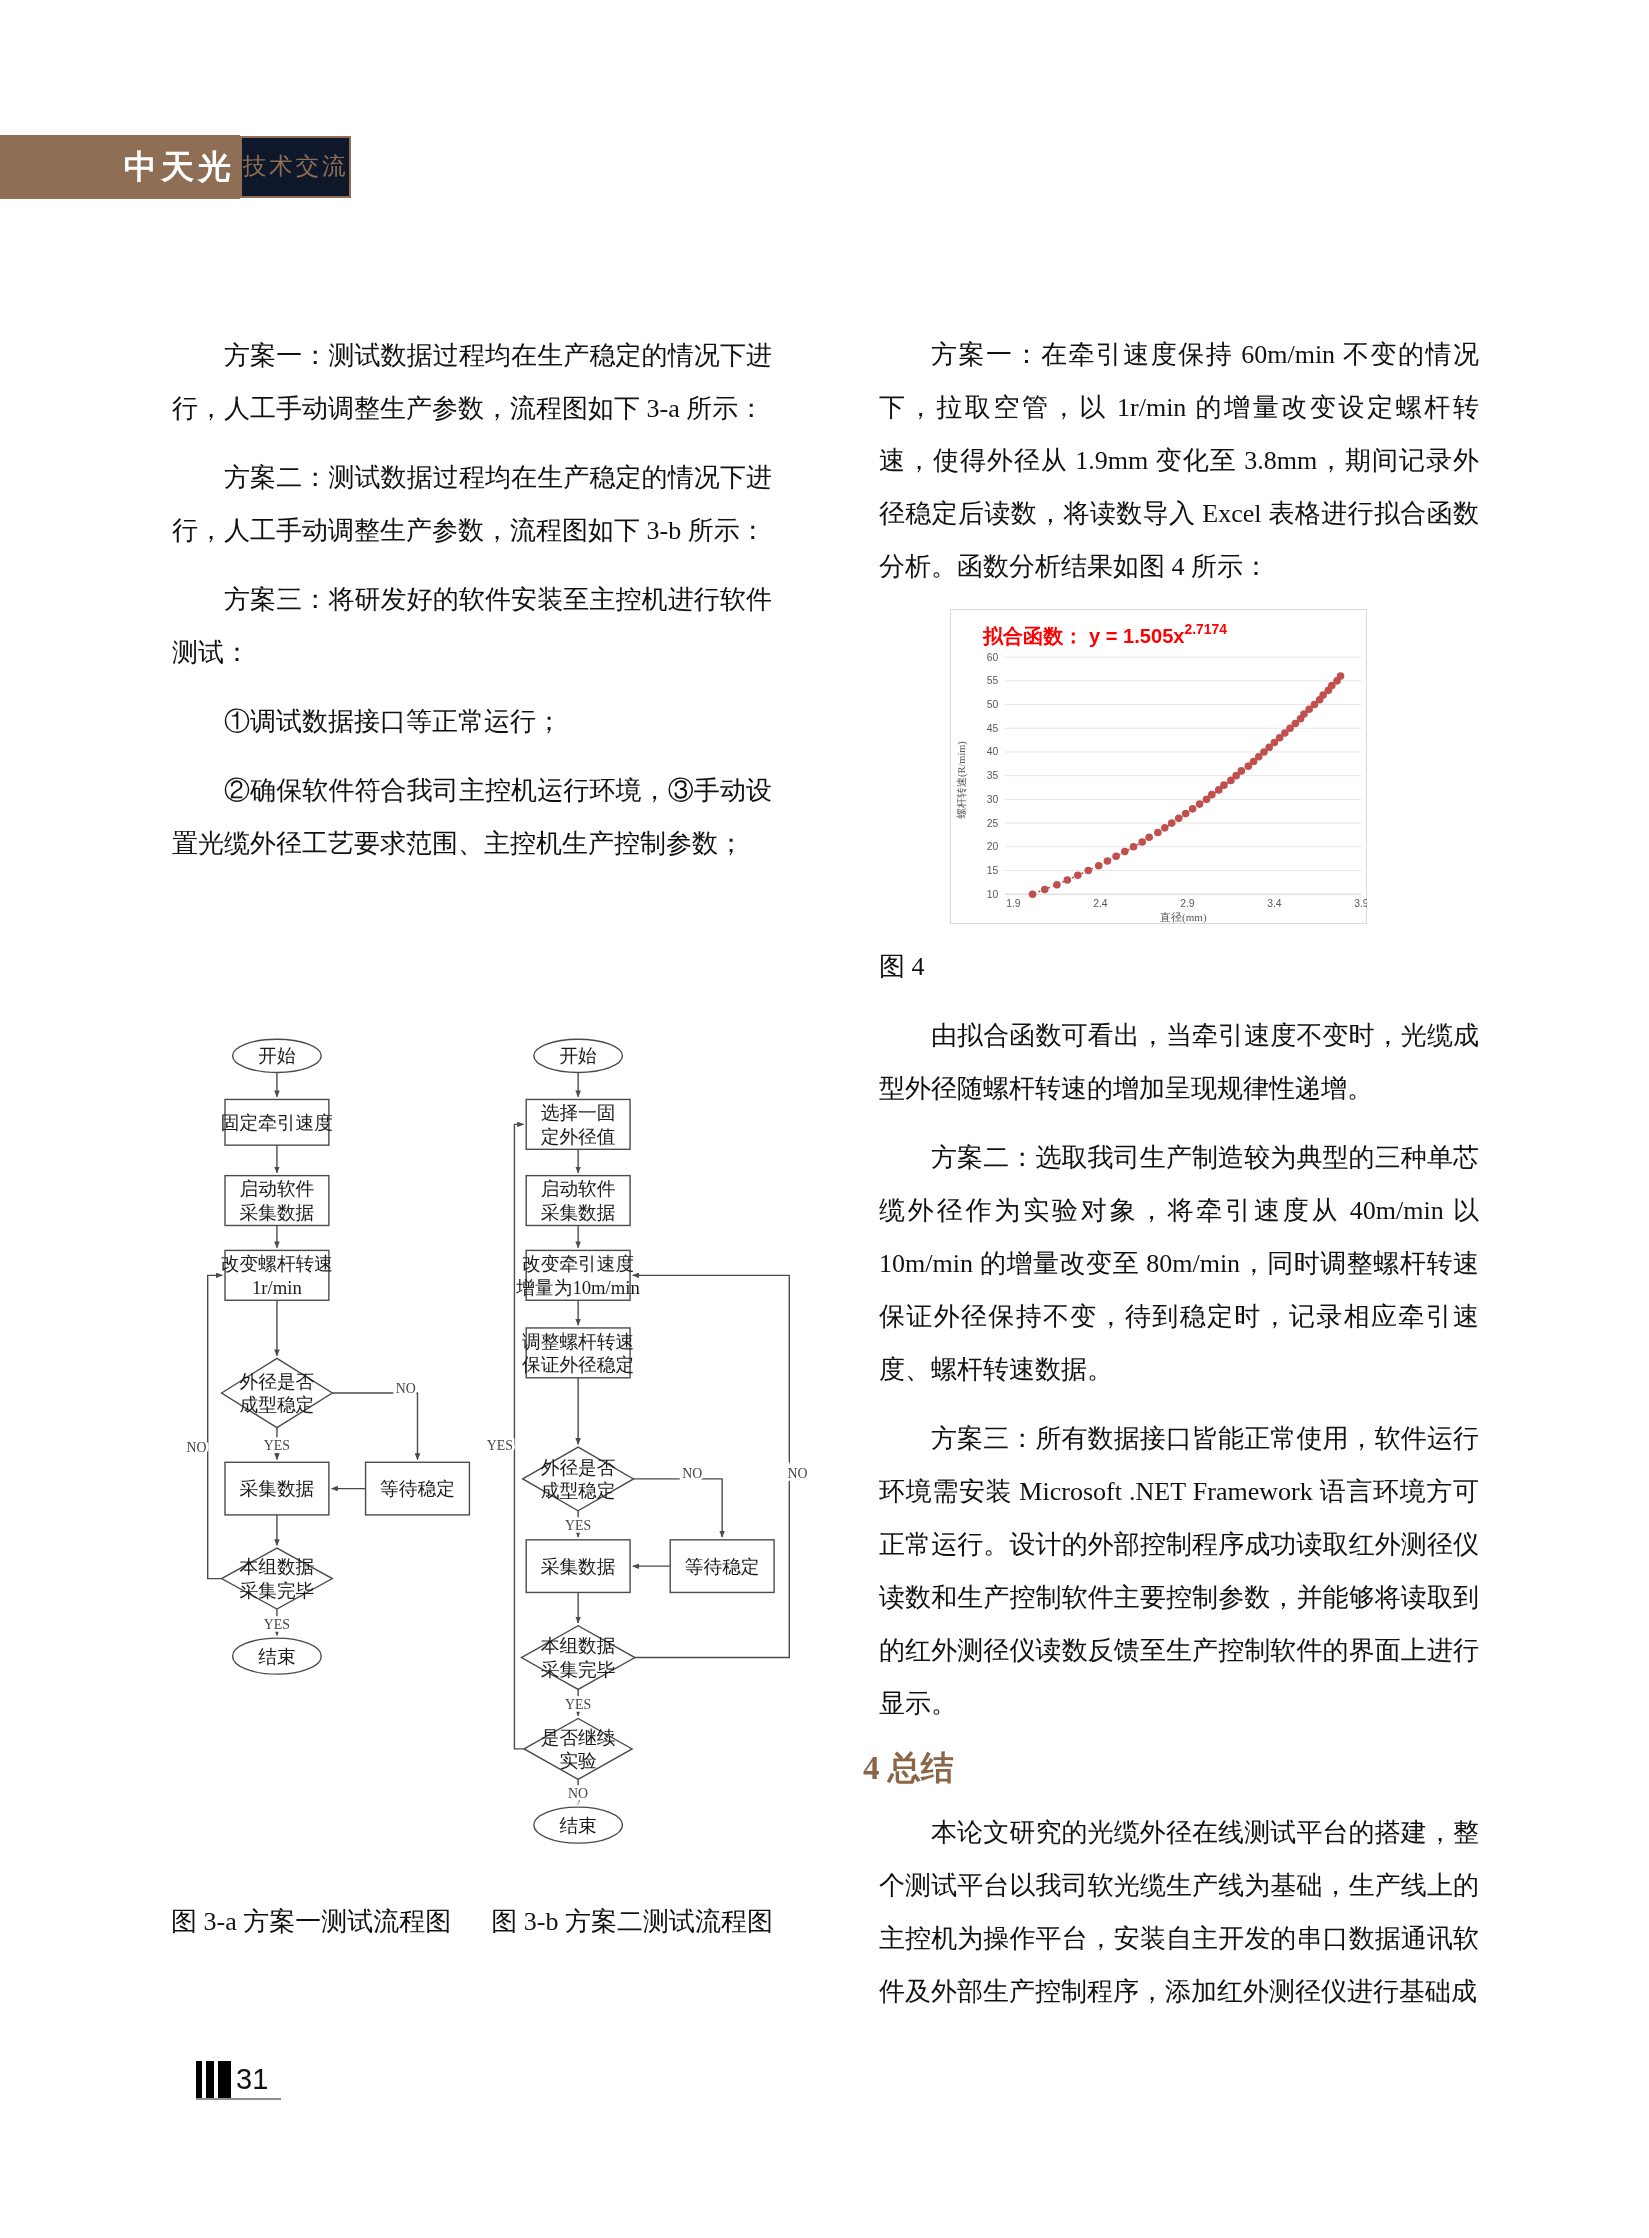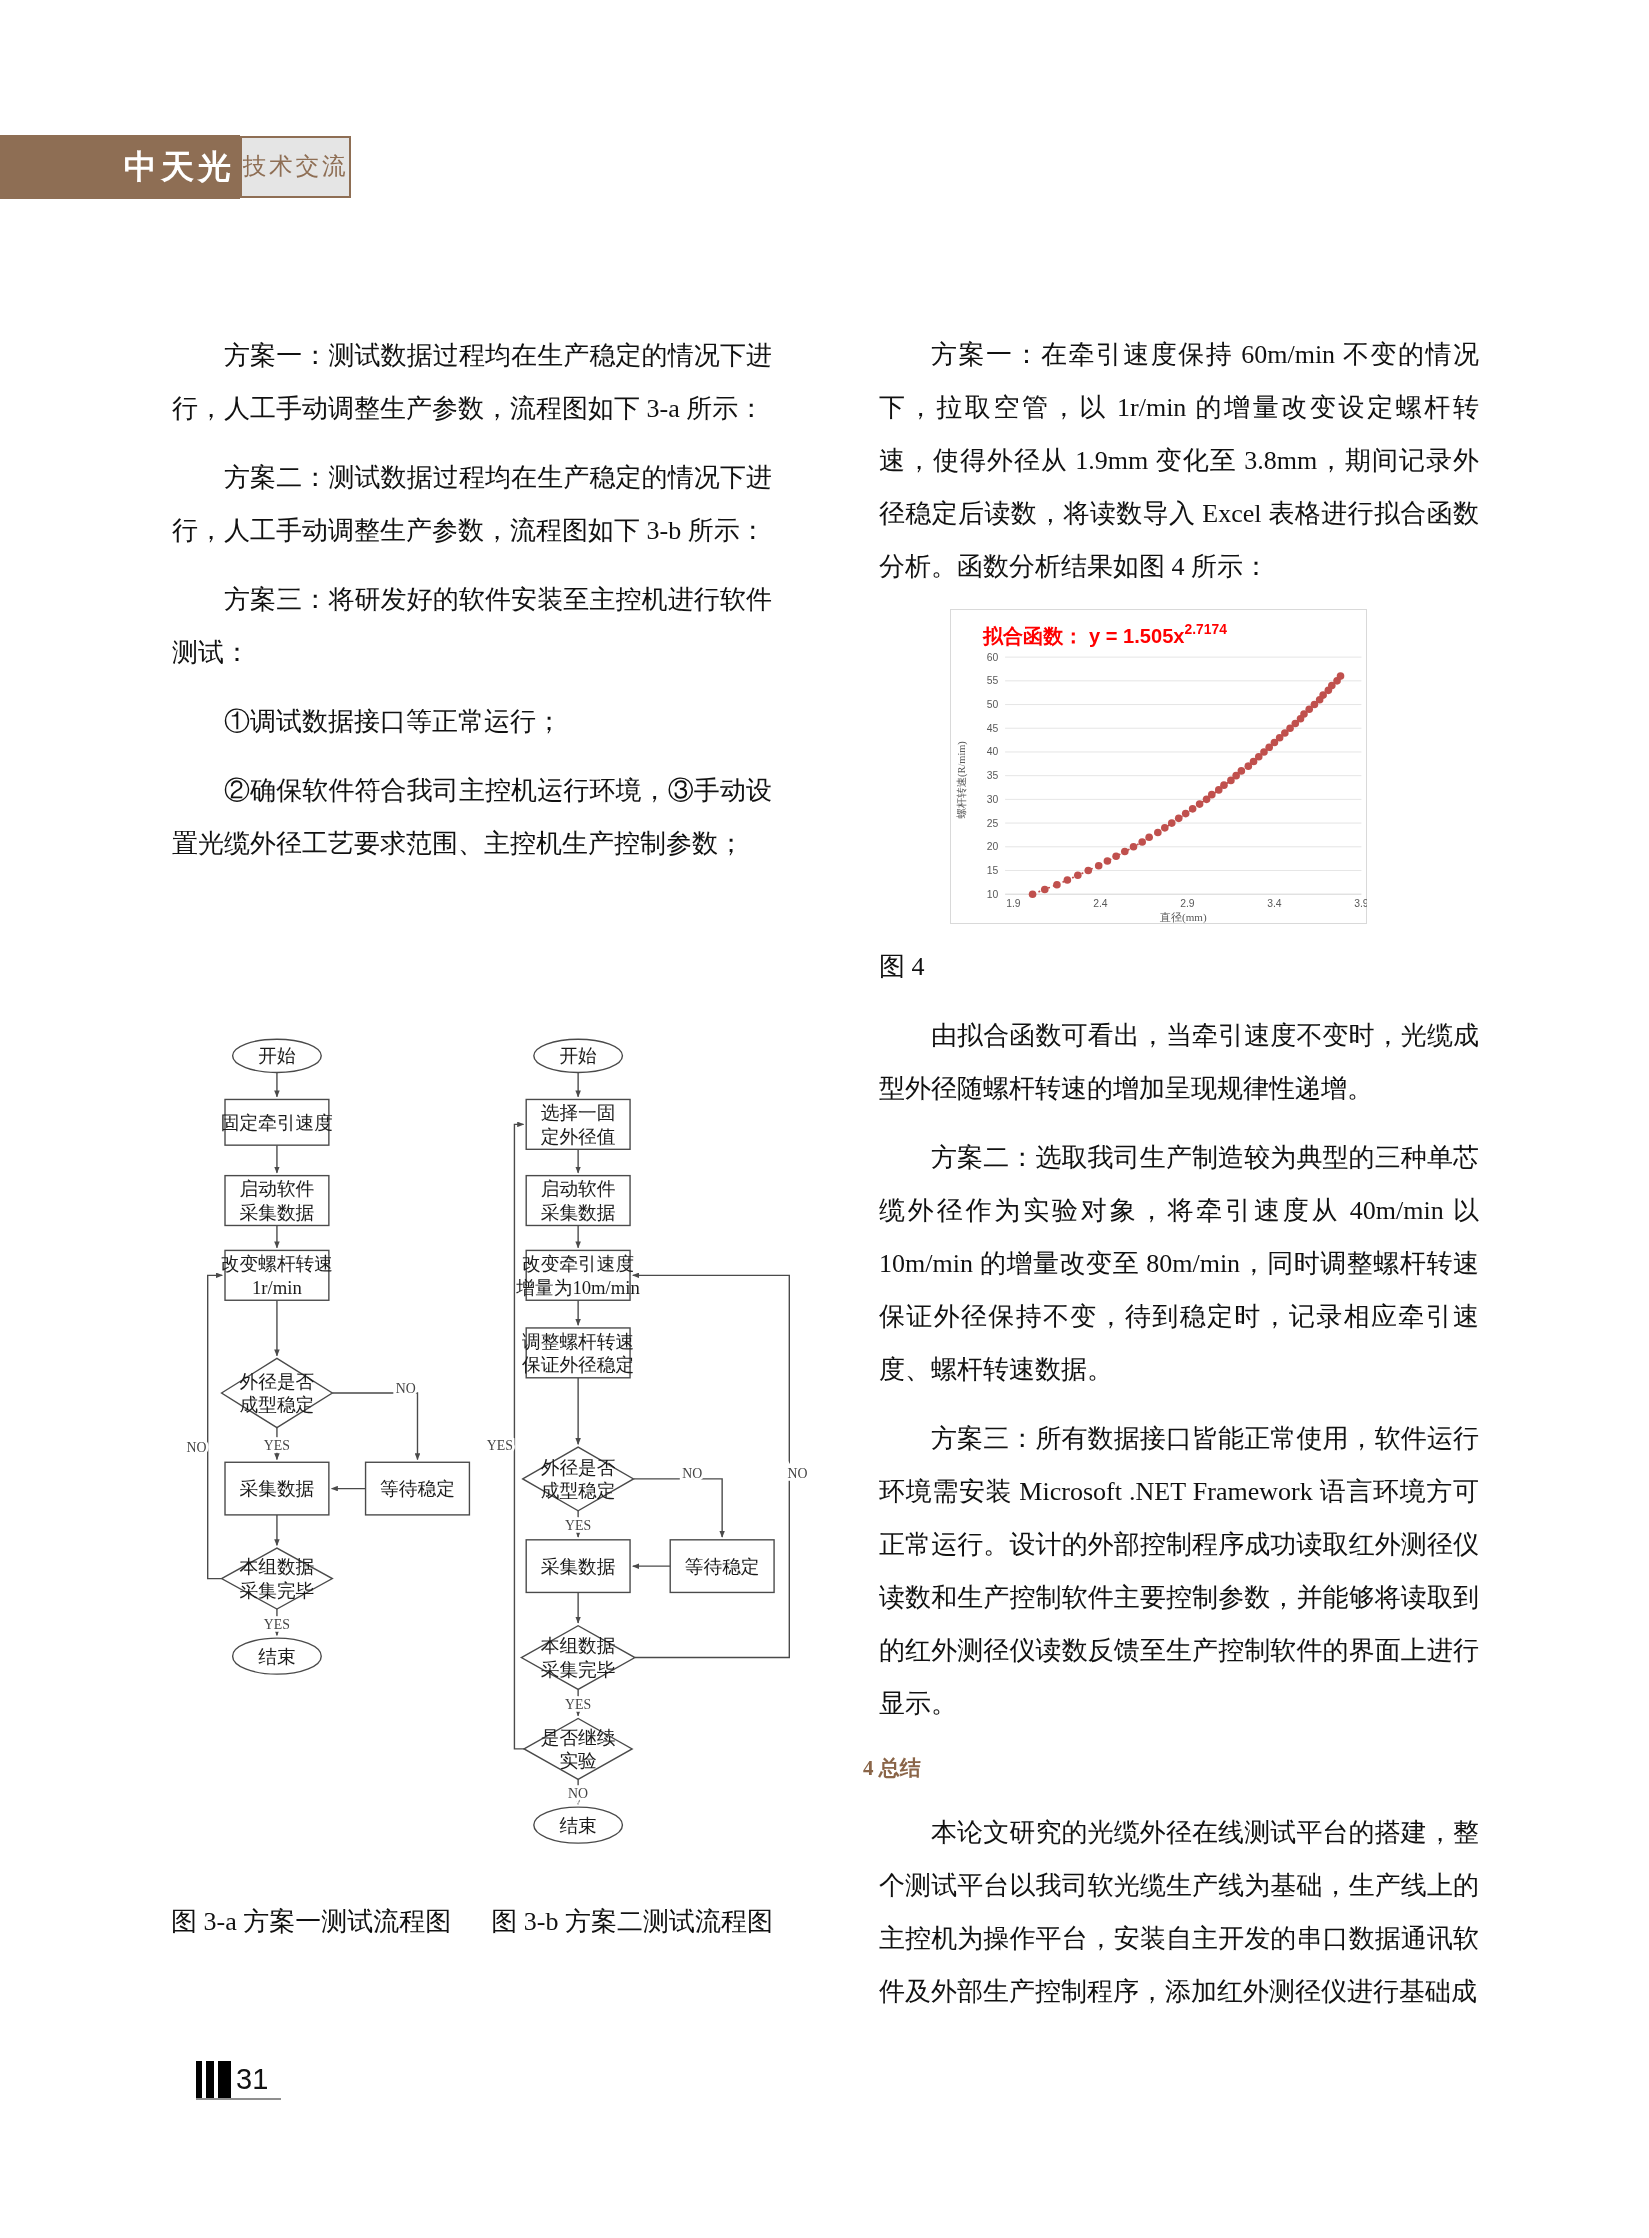--- a/index.html
+++ b/index.html
@@ -4,39 +4,39 @@
 <style>
   html,body{margin:0;padding:0;}
   body{
     width:1650px;height:2239px;position:relative;background:#ffffff;
     font-family:"Liberation Serif","DejaVu Serif",serif;color:#111;
   }
   
   .banner{position:absolute;left:0;top:135px;width:240px;height:64px;background:#8e6e54;}
   .logo{position:absolute;left:118px;top:135px;width:123px;height:64px;line-height:64px;
         color:#ffffff;font-size:33px;font-weight:bold;text-align:center;letter-spacing:4.2px;}
-  .column-box{position:absolute;left:240px;top:136px;width:111px;height:62px;background:#e5e5e5;
+  .column-box{position:absolute;left:240px;top:136px;width:111px;height:62px;background:#0f172a;
         border:2.1px solid #8e6e54;box-sizing:border-box;color:#8e6e54;font-size:23.6px;
         text-align:center;line-height:57px;letter-spacing:2.8px;}
   
   .col-left{position:absolute;left:156px;top:313px;width:632px;font-size:26px;line-height:53px;text-align:justify;}
   .col-right{position:absolute;left:863px;top:312px;width:632px;font-size:26px;line-height:53px;text-align:justify;}
   .col-left p,.col-right p{margin:16px;text-indent:2em;}
   .no-indent{text-indent:0 !important;}
   
   .fig3-captions{position:absolute;left:156px;top:1904px;width:632px;display:flex;
         justify-content:center;gap:40px;font-size:26px;line-height:35px;}
   
   .flow-svg{position:absolute;left:180px;top:1029px;}
   
   .chart-figure{margin:5.5px 0 0 87px;width:417px;height:315px;border:0.7px solid #d9d9d9;
         box-sizing:border-box;position:relative;background:#fff;}
   .fig4-caption{text-align:left;text-indent:0 !important;}
   
-  .summary-heading{font-size:21px;font-weight:bold;color:#8a6548;line-height:44px;
+  .summary-heading{font-size:33px;font-weight:bold;color:#8a6548;line-height:44px;
         margin:11px 0 8.3px 0;text-indent:0;}
   
   .footer-bar{position:absolute;background:#000;}
   .footer-line{position:absolute;left:196px;top:2098px;width:85px;height:2.1px;background:#8f8f8f;}
   .page-num{position:absolute;left:236px;top:2063px;font-size:29px;
         font-family:"Liberation Sans","DejaVu Sans",sans-serif;color:#111;}
 </style>
 </head>
 <body>
 

